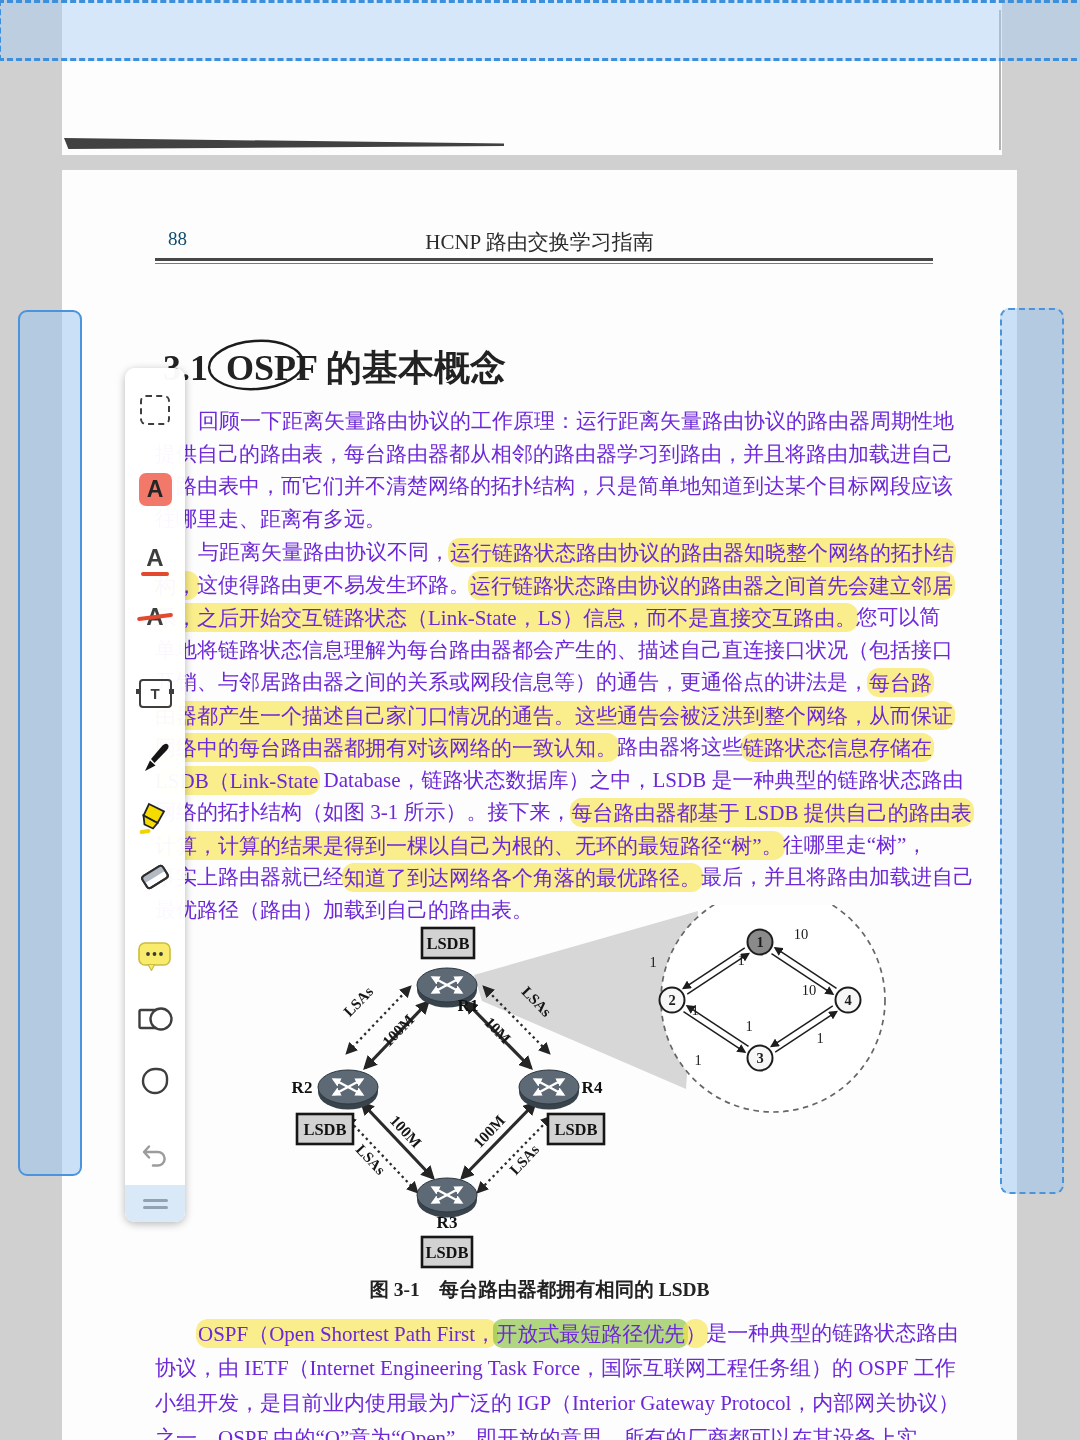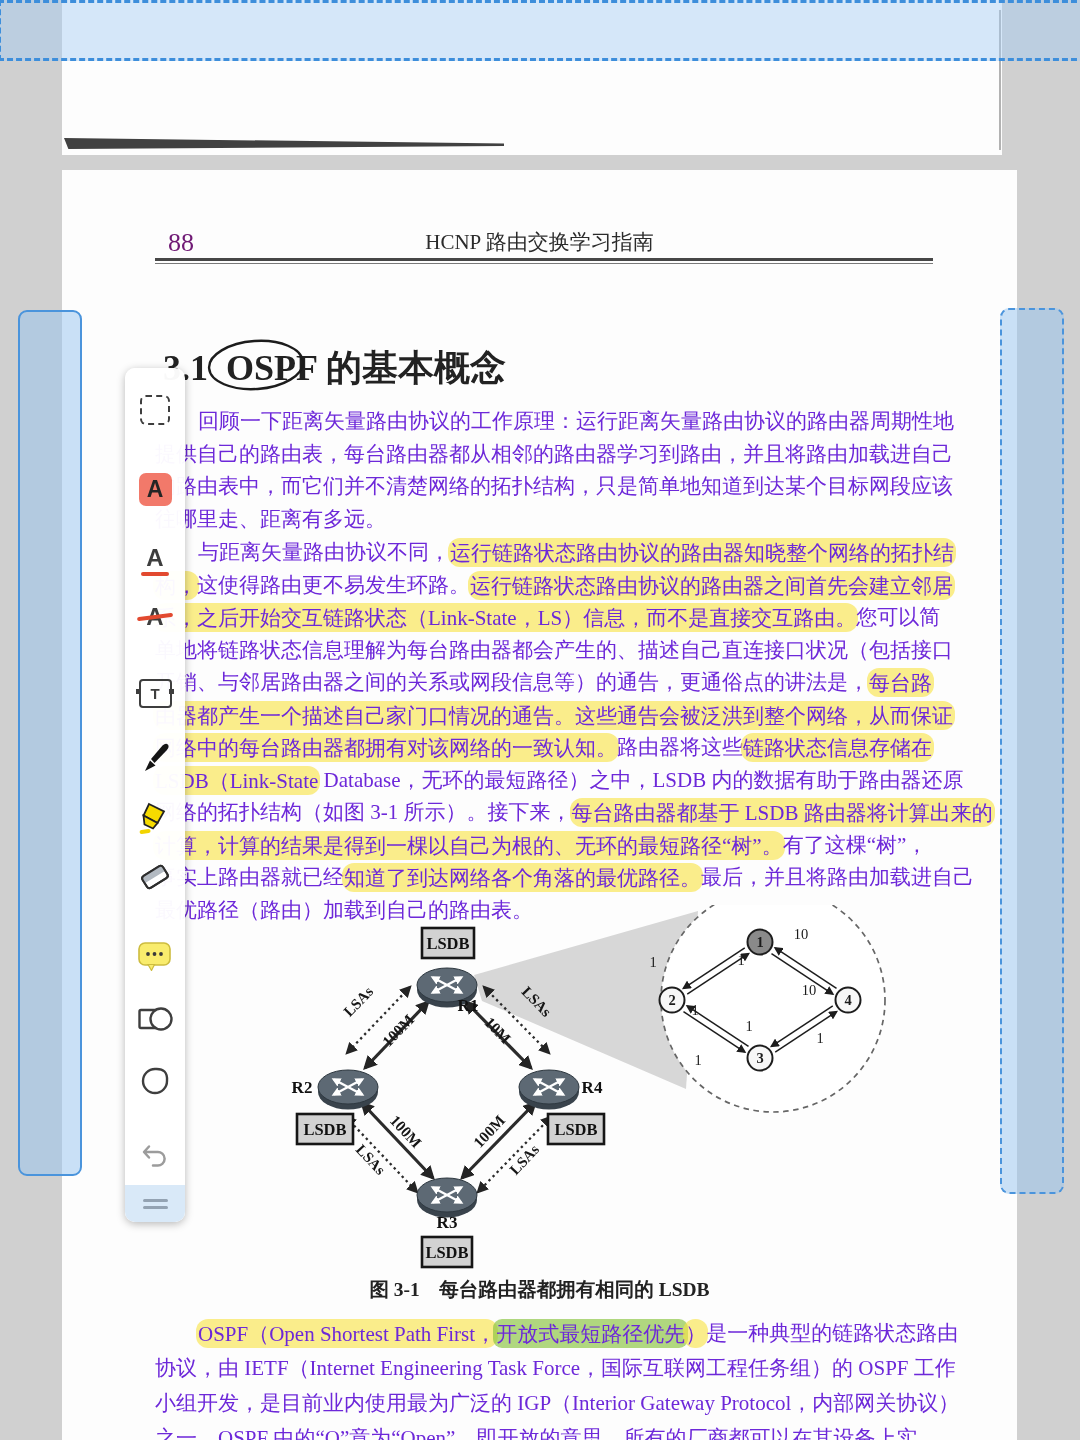--- a/index.html
+++ b/index.html
@@ -8,21 +8,21 @@
   #stage{position:relative;width:1080px;height:1440px;}
 
   
   .pstrip{position:absolute;left:62px;top:0;width:940px;height:155px;background:#fdfdfd;z-index:1;}
   .taper{position:absolute;left:64px;top:136px;width:440px;height:13px;background:#414141;
          clip-path:polygon(0% 15%,100% 58%,100% 76%,1% 100%);z-index:2;}
   .vline{position:absolute;left:999px;top:10px;width:2px;height:140px;background:#b2b2b2;z-index:2;}
   .mainpage{position:absolute;left:62px;top:170px;width:955px;height:1270px;background:#fdfdfd;z-index:1;}
 
   
-  .pagenum{position:absolute;left:168px;top:228px;font-size:26px;color:#701a75;z-index:2;}
+  .pagenum{position:absolute;left:168px;top:228px;font-size:19px;color:#0c4a6e;z-index:2;}
   .runtitle{position:absolute;left:62px;top:228px;width:955px;text-align:center;font-size:21px;color:#2b2b2b;z-index:2;}
   .rule1{position:absolute;left:155px;top:258px;width:778px;height:2.6px;background:#474747;z-index:2;}
   .rule2{position:absolute;left:155px;top:263px;width:778px;height:1.2px;background:#7a7a7a;z-index:2;}
 
   
   .heading{position:absolute;left:163px;top:344px;font-size:36px;font-weight:bold;color:#222;z-index:2;white-space:nowrap;}
   .heading .hnum{margin-right:18px;}
   .heading .hrest{margin-left:8px;}
   .hellipse{position:absolute;left:204px;top:336px;z-index:3;}
 
@@ -97,23 +97,23 @@
       <div class="bline" style="top: 441px;"><span>提供自己的路由表，每台路由器都从相邻的路由器学习到路由，并且将路由加载进自己</span></div>
       <div class="bline" style="top: 473px;"><span>的路由表中，而它们并不清楚网络的拓扑结构，只是简单地知道到达某个目标网段应该</span></div>
       <div class="bline" style="top: 506px;"><span>往哪里走、距离有多远。</span></div>
       <div class="bline ind" style="top: 539px;"><span>与距离矢量路由协议不同，</span><span class="hy">运行链路状态路由协议的路由器知晓整个网络的拓扑结</span></div>
       <div class="bline" style="top: 572px;"><span class="hy">构，</span><span>这使得路由更不易发生环路。</span><span class="hy">运行链路状态路由协议的路由器之间首先会建立邻居</span></div>
       <div class="bline" style="top: 604px;"><span class="hy">系，之后开始交互链路状态（Link-State，LS）信息，而不是直接交互路由。</span><span>您可以简</span></div>
       <div class="bline" style="top: 637px;"><span>单地将链路状态信息理解为每台路由器都会产生的、描述自己直连接口状况（包括接口</span></div>
       <div class="bline" style="top: 669px;"><span>开销、与邻居路由器之间的关系或网段信息等）的通告，更通俗点的讲法是，</span><span class="hy">每台路</span></div>
       <div class="bline" style="top: 702px;"><span class="hy">由器都产生一个描述自己家门口情况的通告。这些通告会被泛洪到整个网络，从而保证</span></div>
       <div class="bline" style="top: 734px;"><span class="hy">网络中的每台路由器都拥有对该网络的一致认知。</span><span>路由器将这些</span><span class="hy">链路状态信息存储在</span></div>
-      <div class="bline" style="top: 767px;"><span class="hy">LSDB（Link-State</span><span> Database，无环的最短路径）之中，LSDB 内的数据有助于路由器还原</span></div>
-      <div class="bline" style="top: 799px;"><span>网络的拓扑结构（如图 3-1 所示）。接下来，</span><span class="hy">每台路由器都基于 LSDB 路由器将计算出来的</span></div>
-      <div class="bline" style="top: 832px;"><span class="hy">计算，计算的结果是得到一棵以自己为根的、无环的最短路径“树”。</span><span>有了这棵“树”，</span></div>
+      <div class="bline" style="top: 767px;"><span class="hy">LSDB（Link-State</span><span> Database，链路状态数据库）之中，LSDB 是一种典型的链路状态路由</span></div>
+      <div class="bline" style="top: 799px;"><span>网络的拓扑结构（如图 3-1 所示）。接下来，</span><span class="hy">每台路由器都基于 LSDB 提供自己的路由表</span></div>
+      <div class="bline" style="top: 832px;"><span class="hy">计算，计算的结果是得到一棵以自己为根的、无环的最短路径“树”。</span><span>往哪里走“树”，</span></div>
       <div class="bline" style="top: 864px;"><span>事实上路由器就已经</span><span class="hy">知道了到达网络各个角落的最优路径。</span><span>最后，并且将路由加载进自己</span></div>
       <div class="bline" style="top: 897px;"><span>最优路径（路由）加载到自己的路由表。</span></div>
       <div class="bline ind" style="top: 1320px;"><span class="hy">OSPF（Open Shortest Path First，</span><span class="hg">开放式最短路径优先</span><span class="hy">）</span><span>是一种典型的链路状态路由</span></div>
       <div class="bline" style="top: 1355px;"><span>协议，由 IETF（Internet Engineering Task Force，国际互联网工程任务组）的 OSPF 工作</span></div>
       <div class="bline" style="top: 1390px;"><span>小组开发，是目前业内使用最为广泛的 IGP（Interior Gateway Protocol，内部网关协议）</span></div>
       <div class="bline" style="top: 1425px;"><span>之一。OSPF 中的“O”意为“Open”，即开放的意思，所有的厂商都可以在其设备上实</span></div>
     </div>
 
   <div id="figure-wrap"><svg width="710" height="368" viewBox="0 0 710 368" font-family="Liberation Serif,DejaVu Serif,serif">
 <defs>

